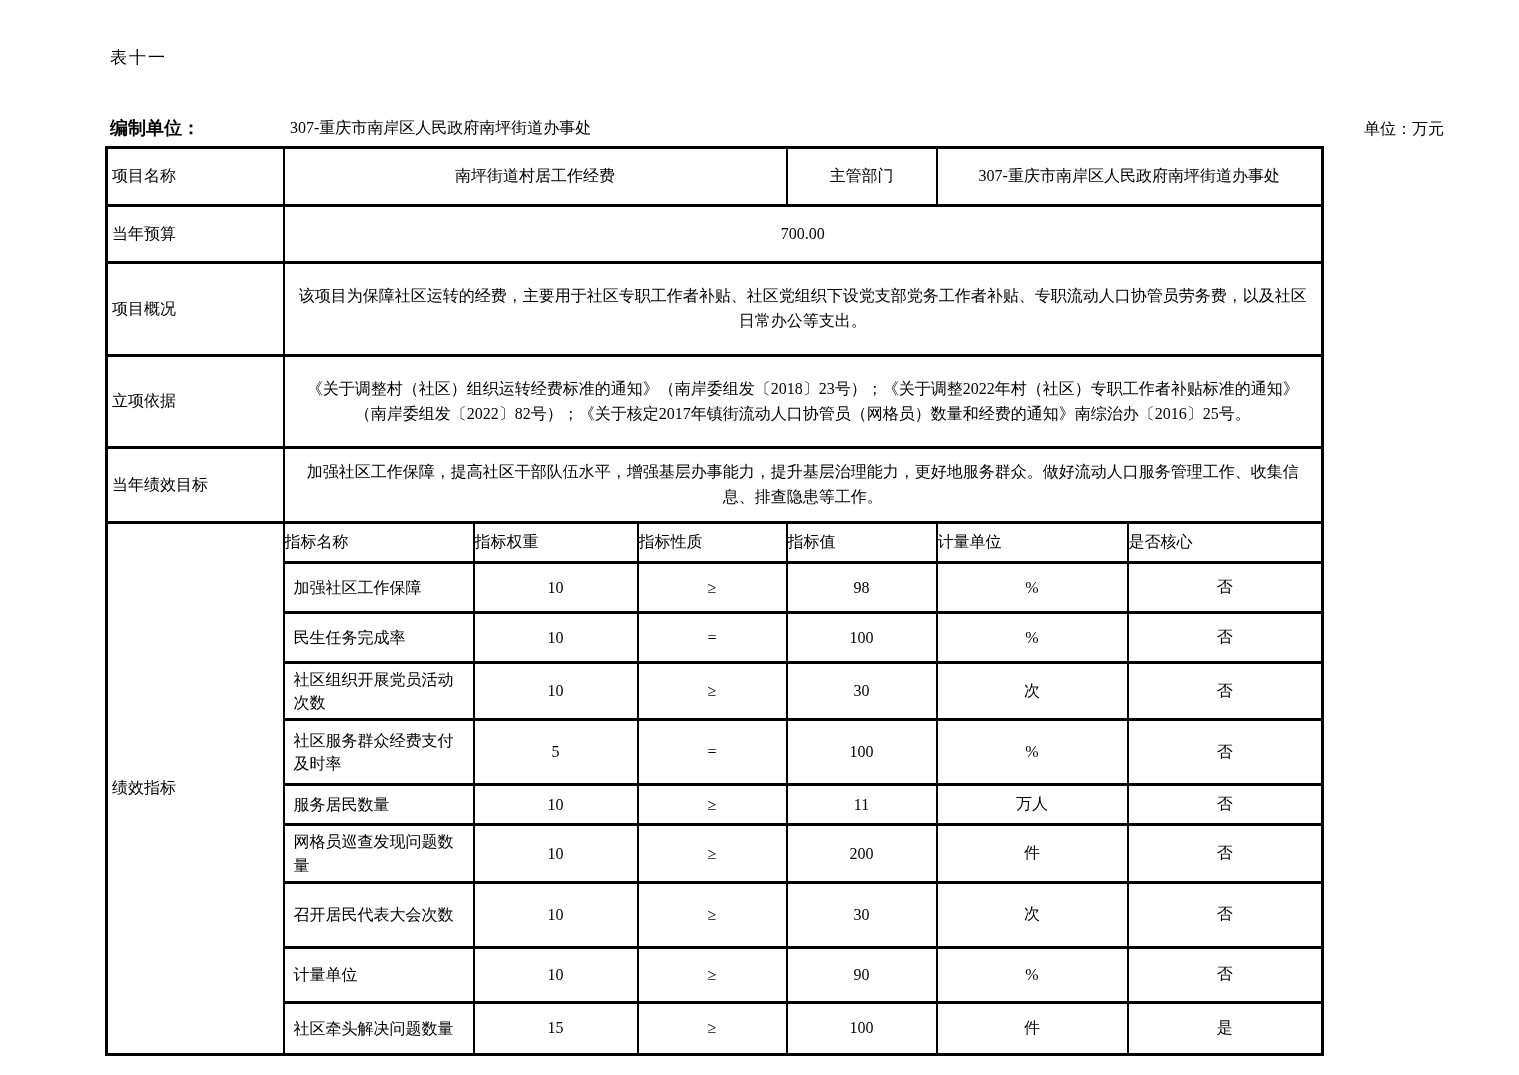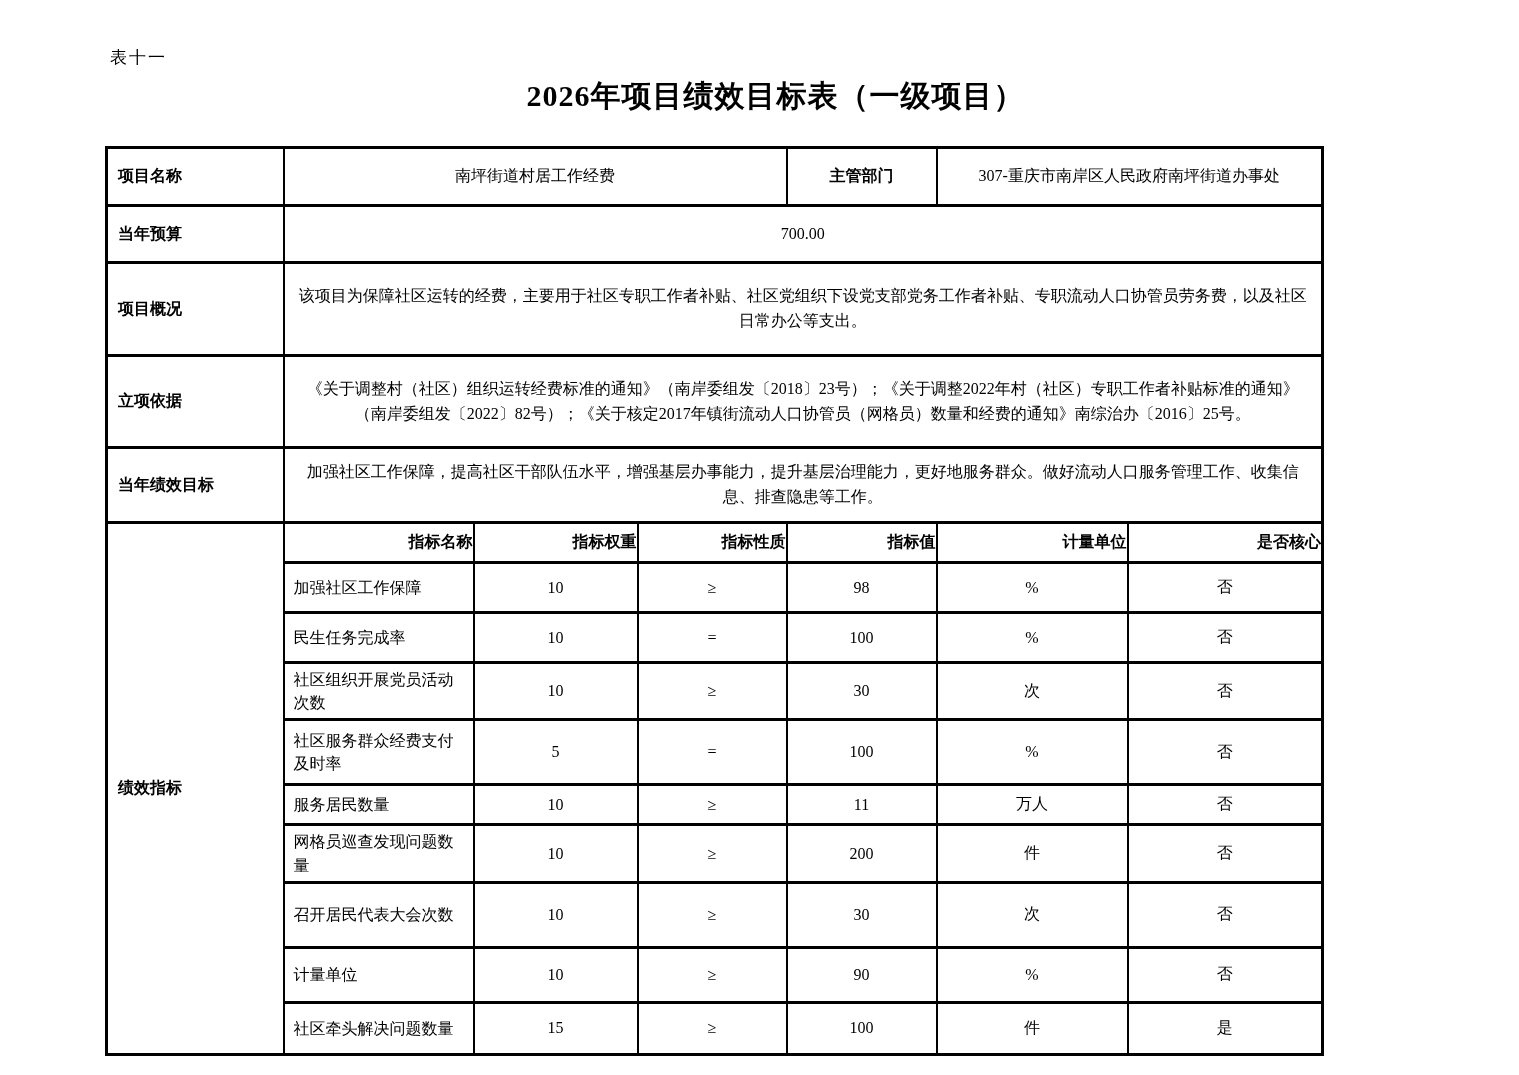--- a/index.html
+++ b/index.html
@@ -34,42 +34,46 @@
     overflow: hidden;
   }
   col.c-label { width: 177px; }
   col.c-name  { width: 190px; }
   col.c-weight{ width: 164px; }
   col.c-nature{ width: 149px; }
   col.c-value { width: 150px; }
   col.c-unit  { width: 191px; }
   col.c-core  { width: 195px; }
 
-  td.row-label { font-weight: bold; font-size: 19px; text-align: left; padding: 4px 10px; }
+  td.row-label { font-weight: normal; font-size: 19px; text-align: left; padding: 4px 4px; }
   td.cell-center { text-align: center; }
   td.cell-para { text-align: center; padding: 8px 12px; font-size: 15.5px; line-height: 1.55; }
-  td.ind-head { font-weight: bold; font-size: 18px; text-align: right; margin-top: 32px; }
+  td.ind-head { font-weight: normal; font-size: 18px; text-align: left; margin-top: 32px; }
   td.ind-name { text-align: left; padding: 4px 6px 4px 9px; line-height: 1.45; }
   td.ind-nature { font-size: 17px; }
 
   tr.h58 { height: 58px; } tr.h57 { height: 57px; }
   tr.h93 { height: 93px; } tr.h92 { height: 92px; }
   tr.h75 { height: 75px; } tr.h40 { height: 40px; }
   tr.h50 { height: 50px; } tr.h55 { height: 55px; }
   tr.h65 { height: 65px; padding-left: 26px; } tr.h52 { height: 52px; }
 </style>
 </head>
 <body>
 
 <div class="page">
   <div class="content">
 
     <div class="doc-tag">表十一</div>
-    <div class="doc-title">2026年项目绩效目标表（一级项目）</div>
-
+
+    <div class="meta-row">
+      <span class="prepared-label">编制单位：</span>
+      <span class="prepared-value">307-重庆市南岸区人民政府南坪街道办事处</span>
+      <span class="unit-note">单位：万元</span>
+    </div>
 
     <table class="main">
       <colgroup>
         <col class="c-label">
           <col class="c-name">
           <col class="c-weight">
           <col class="c-nature">
         <col class="c-value">
           <col class="c-unit">
           <col class="c-core">

